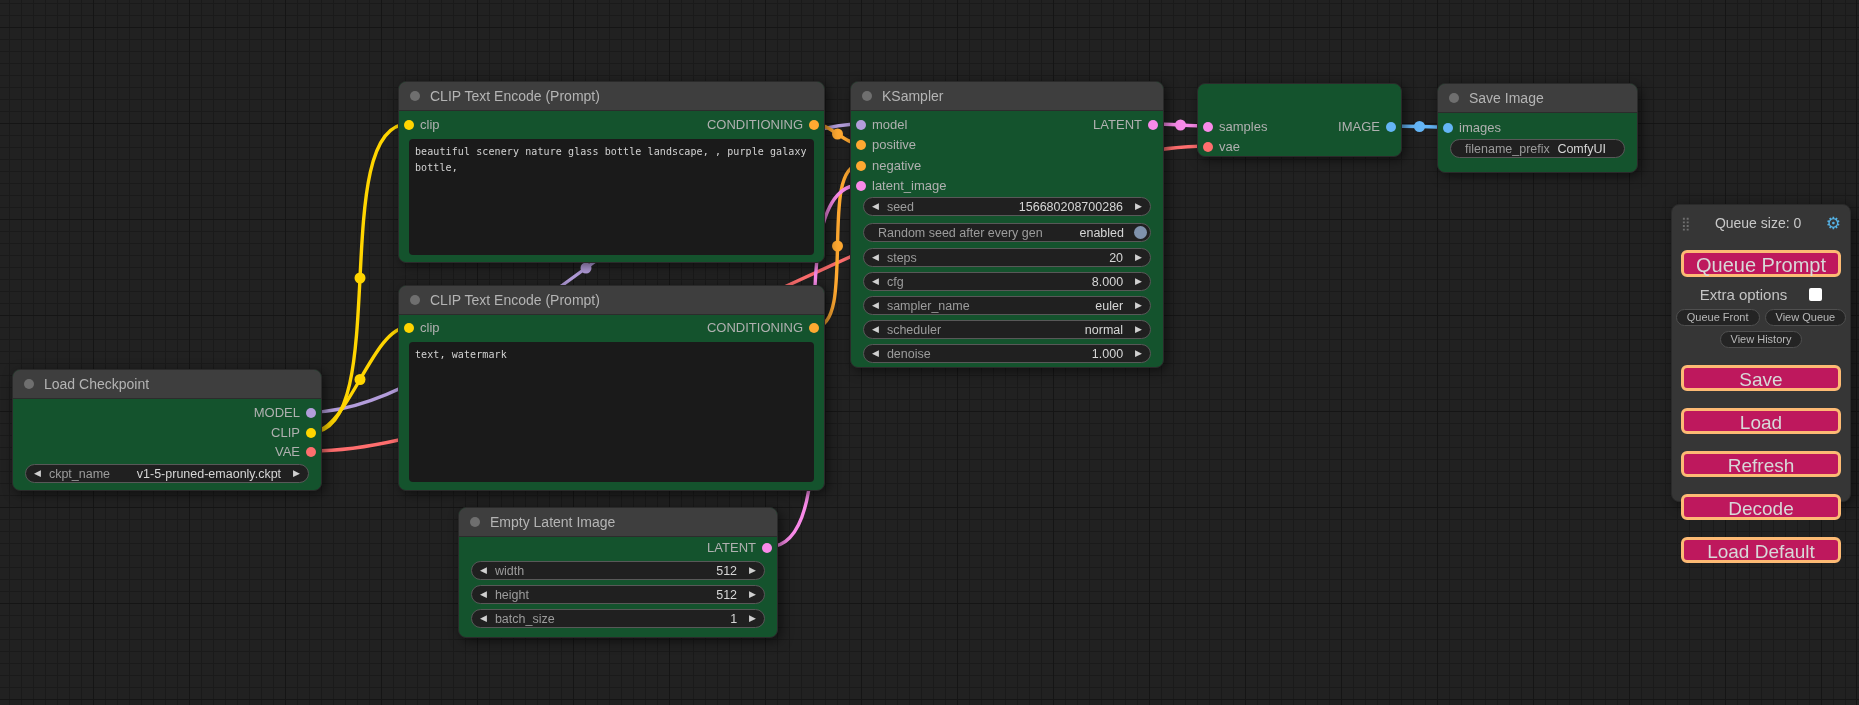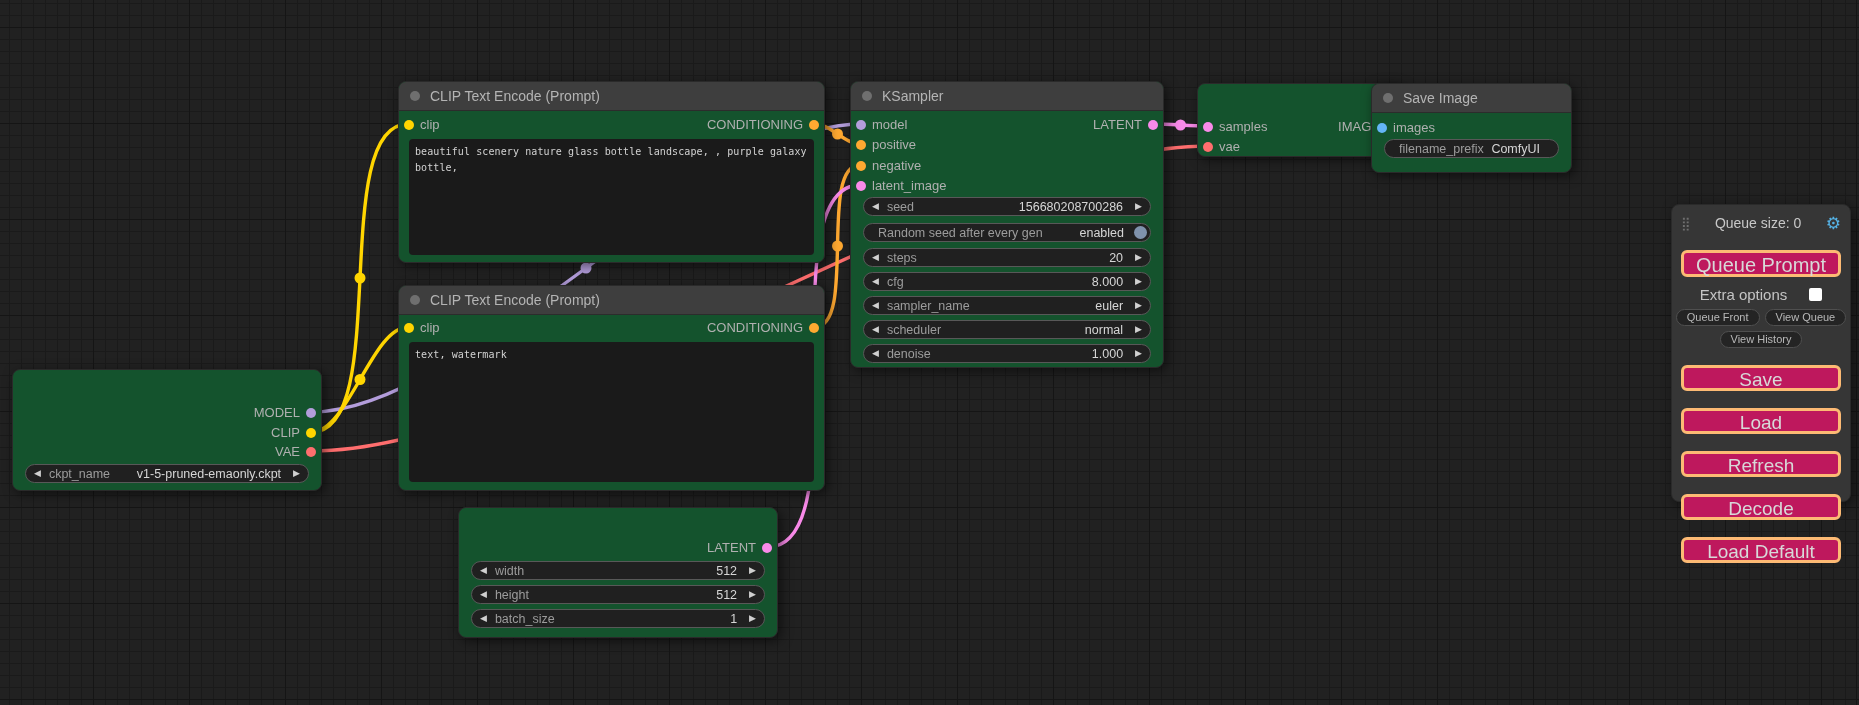--- a/index.html
+++ b/index.html
@@ -94,20 +94,21 @@
     <circle cx="837.5" cy="246" r="5.5" fill="#FFA931"></circle>
     <path d="M 768 547 C 861.376924344294 547, 766.623075655706 185, 860 185" fill="none" stroke="#F98AE9" stroke-width="3.4" stroke-linecap="round"></path>
     <circle cx="814" cy="366" r="5.5" fill="#F98AE9"></circle>
     <path d="M 1154 124 C 1169 124, 1192 126, 1207 126" fill="none" stroke="#F98AE9" stroke-width="3.4" stroke-linecap="round"></path>
     <circle cx="1180.5" cy="125" r="5.5" fill="#F98AE9"></circle>
     <path d="M 1392 126 C 1407 126, 1432 127, 1447 127" fill="none" stroke="#64B5F6" stroke-width="3.4" stroke-linecap="round"></path>
     <circle cx="1419.5" cy="126.5" r="5.5" fill="#64B5F6"></circle>
   </svg>
 <div id="graph">
     <div class="node" style="left: 12px; top: 369px; width: 310px; height: 122px;">
+      <div class="node-title"><span class="tdot"></span><span class="ttext">Load Checkpoint</span></div>
       <span class="port out" style="top: 38px; background: rgb(179, 157, 219);"></span>
       <span class="slot-label out" style="top: 35px;">MODEL</span>
       <span class="port out" style="top: 58px; background: rgb(255, 213, 0);"></span>
       <span class="slot-label out" style="top: 55px;">CLIP</span>
       <span class="port out" style="top: 77px; background: rgb(255, 110, 110);"></span>
       <span class="slot-label out" style="top: 74px;">VAE</span>
       <div class="widget combo" style="top: 94px;">
         <span class="arrow">◀</span>
         <span class="wlabel">ckpt_name</span>
         <span class="wvalue">v1-5-pruned-emaonly.ckpt</span>
@@ -124,20 +125,21 @@
     </div>
     <div class="node" style="left: 398px; top: 285px; width: 427px; height: 206px;">
       <div class="node-title"><span class="tdot"></span><span class="ttext">CLIP Text Encode (Prompt)</span></div>
       <span class="port in" style="top: 37px; background: rgb(255, 213, 0);"></span>
       <span class="slot-label in" style="top: 34px;">clip</span>
       <span class="port out" style="top: 37px; background: rgb(255, 169, 49);"></span>
       <span class="slot-label out" style="top: 34px;">CONDITIONING</span>
       <div class="prompt-box" style="top: 56px; height: 140px;">text, watermark</div>
     </div>
     <div class="node" style="left: 458px; top: 507px; width: 320px; height: 131px;">
+      <div class="node-title"><span class="tdot"></span><span class="ttext">Empty Latent Image</span></div>
       <span class="port out" style="top: 35px; background: rgb(249, 138, 233);"></span>
       <span class="slot-label out" style="top: 32px;">LATENT</span>
       <div class="widget combo" style="top: 53px;">
         <span class="arrow">◀</span>
         <span class="wlabel">width</span>
         <span class="wvalue">512</span>
         <span class="arrow">▶</span>
       </div>
       <div class="widget combo" style="top: 77px;">
         <span class="arrow">◀</span>
@@ -207,21 +209,21 @@
       </div>
     </div>
     <div class="node" style="left: 1197px; top: 83px; width: 205px; height: 74px;">
       <span class="port in" style="top: 38px; background: rgb(249, 138, 233);"></span>
       <span class="slot-label in" style="top: 35px;">samples</span>
       <span class="port in" style="top: 58px; background: rgb(255, 110, 110);"></span>
       <span class="slot-label in" style="top: 55px;">vae</span>
       <span class="port out" style="top: 38px; background: rgb(100, 181, 246);"></span>
       <span class="slot-label out" style="top: 35px;">IMAGE</span>
     </div>
-    <div class="node" style="left: 1371px; top: 83px; width: 201px; height: 90px;">
+    <div class="node" style="left: 1437px; top: 83px; width: 201px; height: 90px;">
       <div class="node-title"><span class="tdot"></span><span class="ttext">Save Image</span></div>
       <span class="port in" style="top: 39px; background: rgb(100, 181, 246);"></span>
       <span class="slot-label in" style="top: 36px;">images</span>
       <div class="widget textw" style="top: 55px;">
         <span class="wlabel">filename_prefix</span>
         <span class="wvalue">ComfyUI</span>
       </div>
     </div>
   </div>
 

